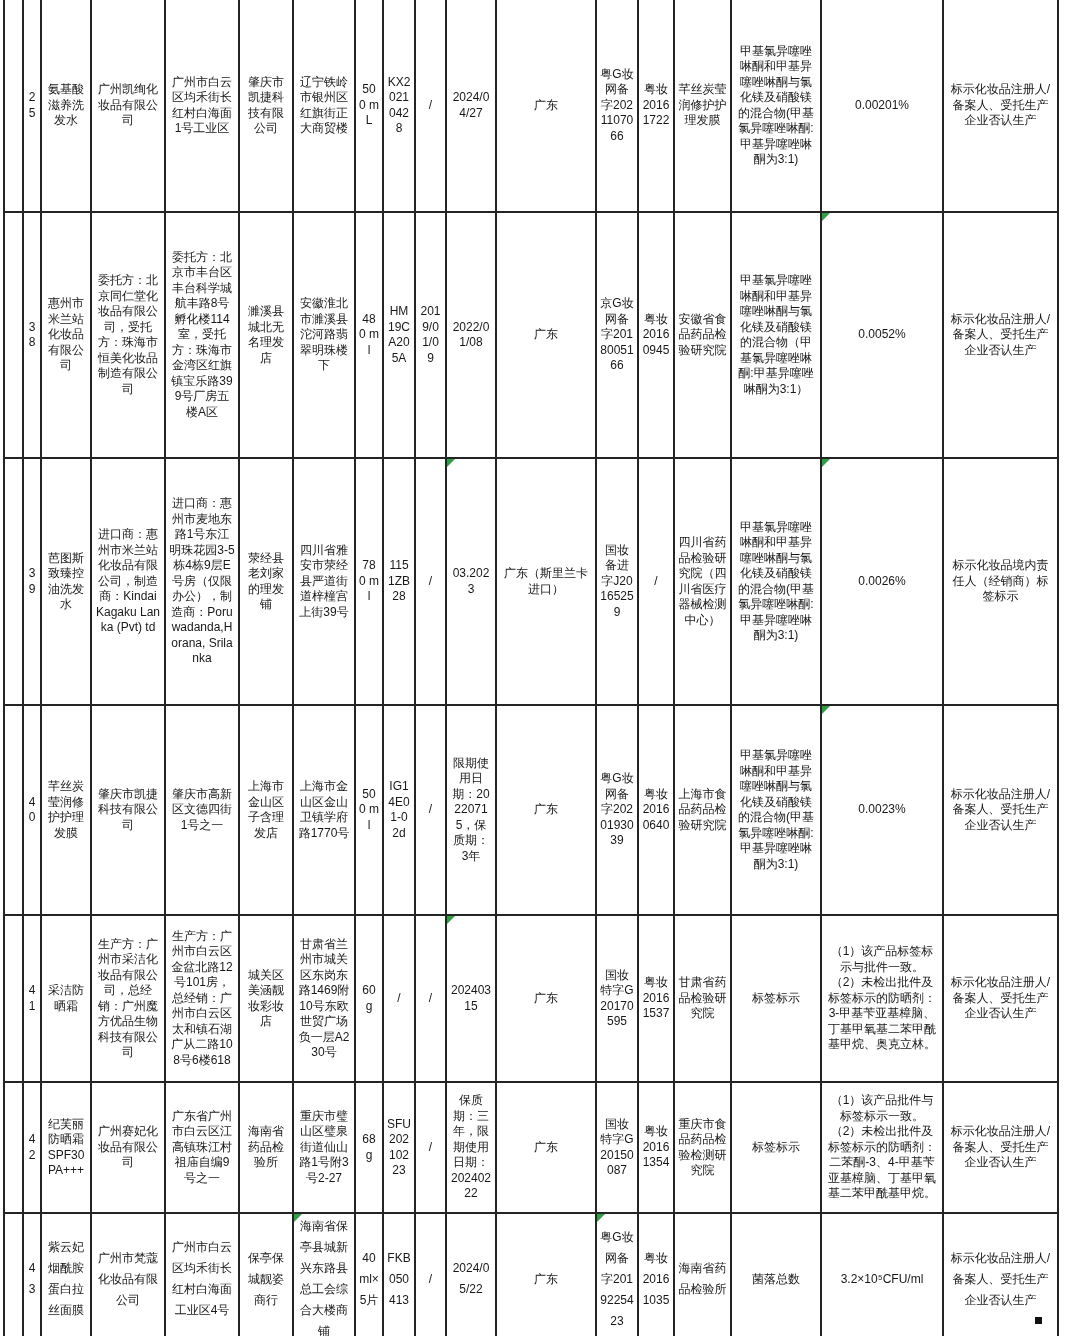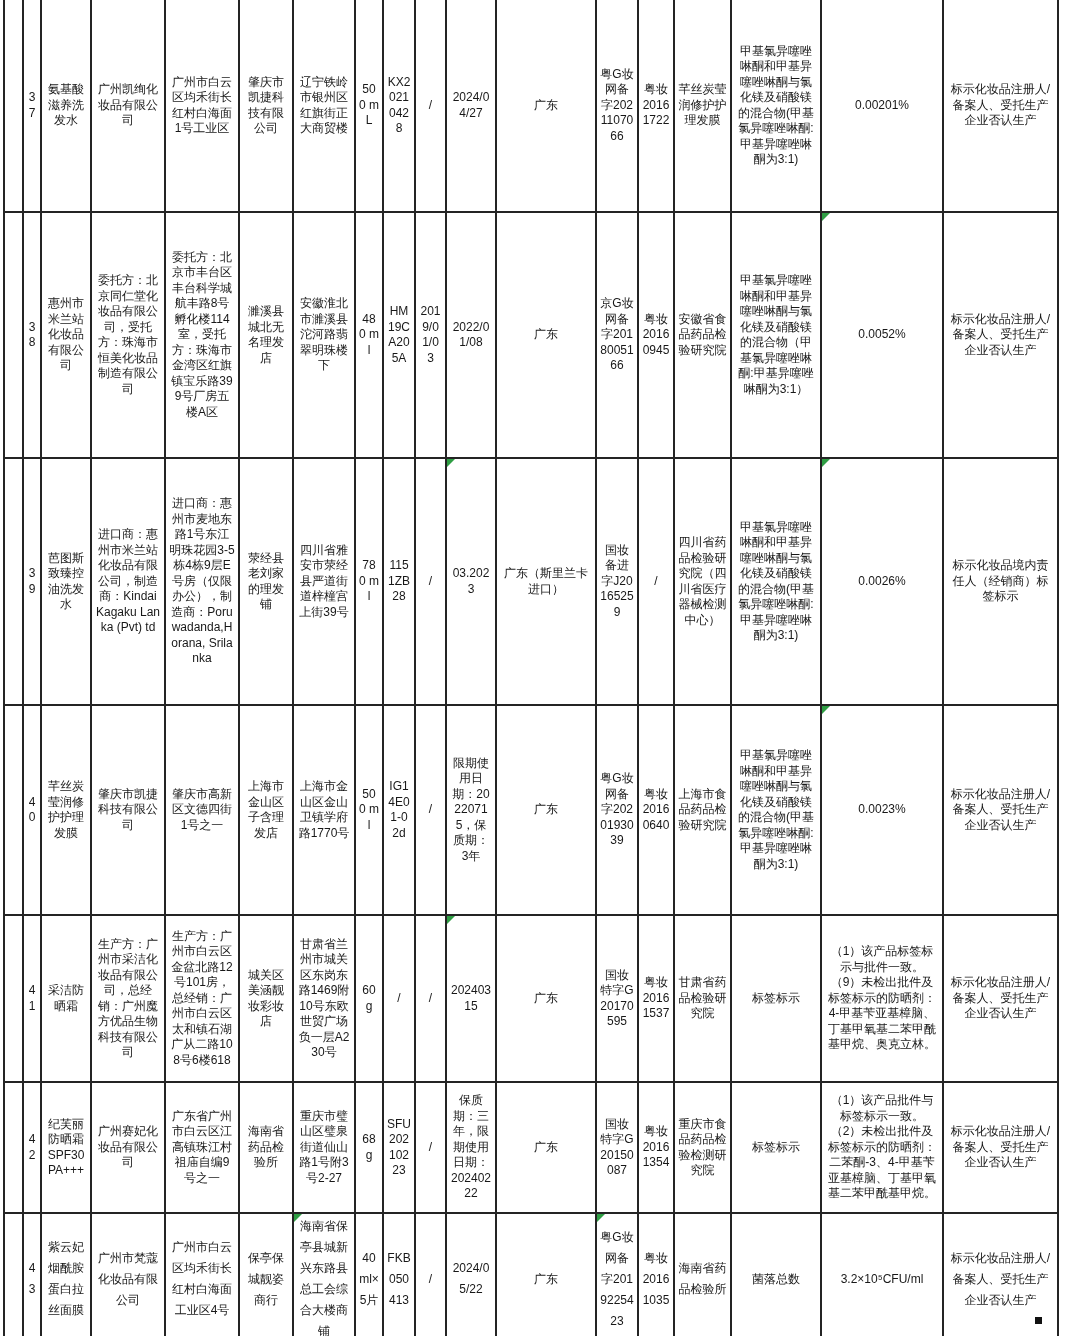--- a/index.html
+++ b/index.html
@@ -73,21 +73,21 @@
       <col style="width: 42px;">
       <col style="width: 36px;">
       <col style="width: 57px;">
       <col style="width: 90px;">
       <col style="width: 122px;">
       <col style="width: 115px;">
     </colgroup>
   <tbody data-name="table-body">
       <tr data-name="table-row" style="height: 212px;">
         <td data-name="cell-spill-cell"></td>
-        <td data-name="cell-row-no">37</td>
+        <td data-name="cell-row-no">25</td>
         <td data-name="cell-product-name">氨基酸滋养洗发水</td>
         <td data-name="cell-manufacturer">广州凯绚化妆品有限公司</td>
         <td data-name="cell-manufacturer-address">广州市白云区均禾街长红村白海面1号工业区</td>
         <td data-name="cell-sampled-unit">肇庆市凯捷科技有限公司</td>
         <td data-name="cell-sampled-unit-address">辽宁铁岭市银州区红旗街正大商贸楼</td>
         <td data-name="cell-spec">500 mL</td>
         <td data-name="cell-batch-no">KX20210428</td>
         <td data-name="cell-production-date">/</td>
         <td data-name="cell-expiry-date">2024/04/27</td>
         <td data-name="cell-origin">广东</td>
@@ -101,21 +101,21 @@
       <tr data-name="table-row" style="height: 246px;">
         <td data-name="cell-spill-cell"></td>
         <td data-name="cell-row-no">38</td>
         <td data-name="cell-product-name">惠州市米兰站化妆品有限公司</td>
         <td data-name="cell-manufacturer">委托方：北京同仁堂化妆品有限公司，受托方：珠海市恒美化妆品制造有限公司</td>
         <td data-name="cell-manufacturer-address">委托方：北京市丰台区丰台科学城航丰路8号孵化楼114室，受托方：珠海市金湾区红旗镇宝乐路399号厂房五楼A区</td>
         <td data-name="cell-sampled-unit">濉溪县城北无名理发店</td>
         <td data-name="cell-sampled-unit-address">安徽淮北市濉溪县沱河路翡翠明珠楼下</td>
         <td data-name="cell-spec">480 ml</td>
         <td data-name="cell-batch-no">HM19CA205A</td>
-        <td data-name="cell-production-date">2019/01/03</td>
+        <td data-name="cell-production-date">2019/01/09</td>
         <td data-name="cell-expiry-date">2022/01/08</td>
         <td data-name="cell-origin">广东</td>
         <td data-name="cell-registration-no">京G妆网备字2018005166</td>
         <td data-name="cell-license-no">粤妆20160945</td>
         <td data-name="cell-inspection-agency">安徽省食品药品检验研究院</td>
         <td data-name="cell-failed-item">甲基氯异噻唑啉酮和甲基异噻唑啉酮与氯化镁及硝酸镁的混合物（甲基氯异噻唑啉酮:甲基异噻唑啉酮为3:1）</td>
         <td data-name="cell-result" class="flagged">0.0052%</td>
         <td data-name="cell-remark">标示化妆品注册人/备案人、受托生产企业否认生产</td>
       </tr>
       <tr data-name="table-row" style="height: 247px;">
@@ -169,21 +169,21 @@
         <td data-name="cell-spec">60g</td>
         <td data-name="cell-batch-no">/</td>
         <td data-name="cell-production-date">/</td>
         <td data-name="cell-expiry-date" class="flagged">20240315</td>
         <td data-name="cell-origin">广东</td>
         <td data-name="cell-registration-no">国妆特字G20170595</td>
         <td data-name="cell-license-no">粤妆20161537</td>
         <td data-name="cell-inspection-agency">甘肃省药品检验研究院</td>
         <td data-name="cell-failed-item">标签标示</td>
         <td data-name="cell-result">（1）该产品标签标示与批件一致。
-（9）未检出批件及标签标示的防晒剂：4-甲基苄亚基樟脑、丁基甲氧基二苯甲酰基甲烷、奥克立林。</td>
+（2）未检出批件及标签标示的防晒剂：3-甲基苄亚基樟脑、丁基甲氧基二苯甲酰基甲烷、奥克立林。</td>
         <td data-name="cell-remark">标示化妆品注册人/备案人、受托生产企业否认生产</td>
       </tr>
       <tr data-name="table-row" style="height: 131px;">
         <td data-name="cell-spill-cell"></td>
         <td data-name="cell-row-no">42</td>
         <td data-name="cell-product-name">纪芙丽防晒霜SPF30 PA+++</td>
         <td data-name="cell-manufacturer">广州赛妃化妆品有限公司</td>
         <td data-name="cell-manufacturer-address">广东省广州市白云区江高镇珠江村祖庙自编9号之一</td>
         <td data-name="cell-sampled-unit">海南省药品检验所</td>
         <td data-name="cell-sampled-unit-address">重庆市璧山区璧泉街道仙山路1号附3号2-27</td>

